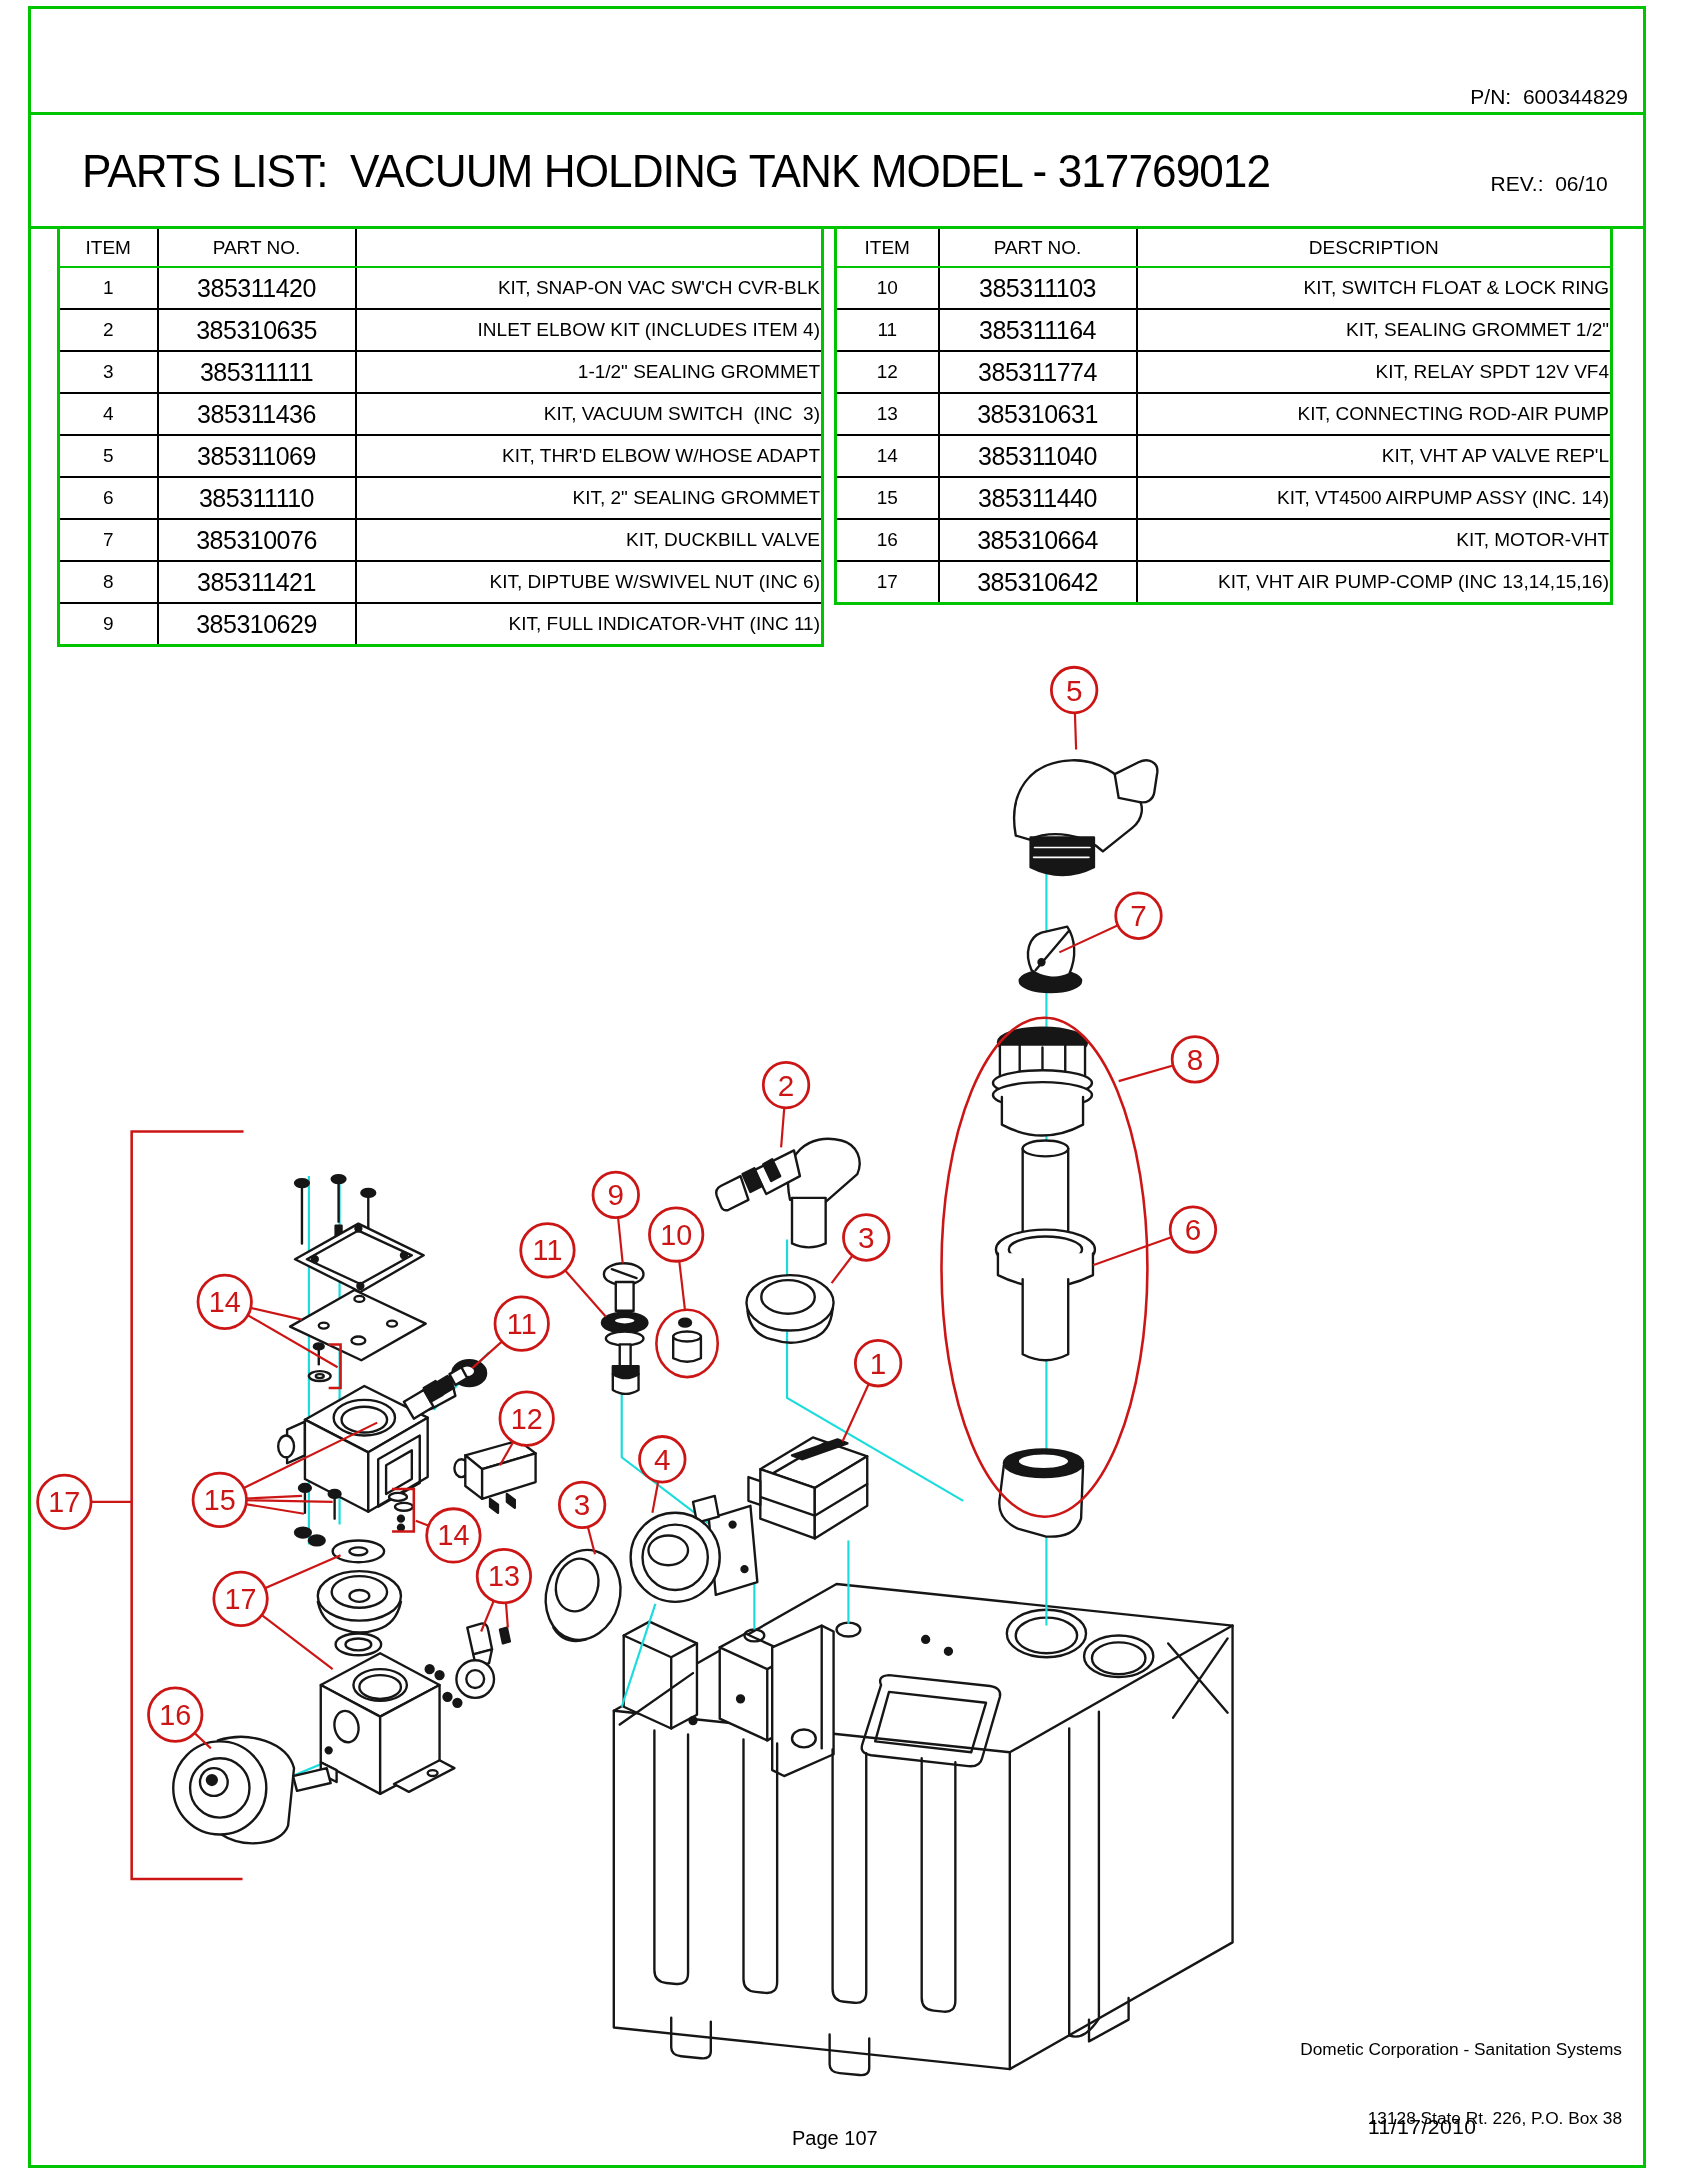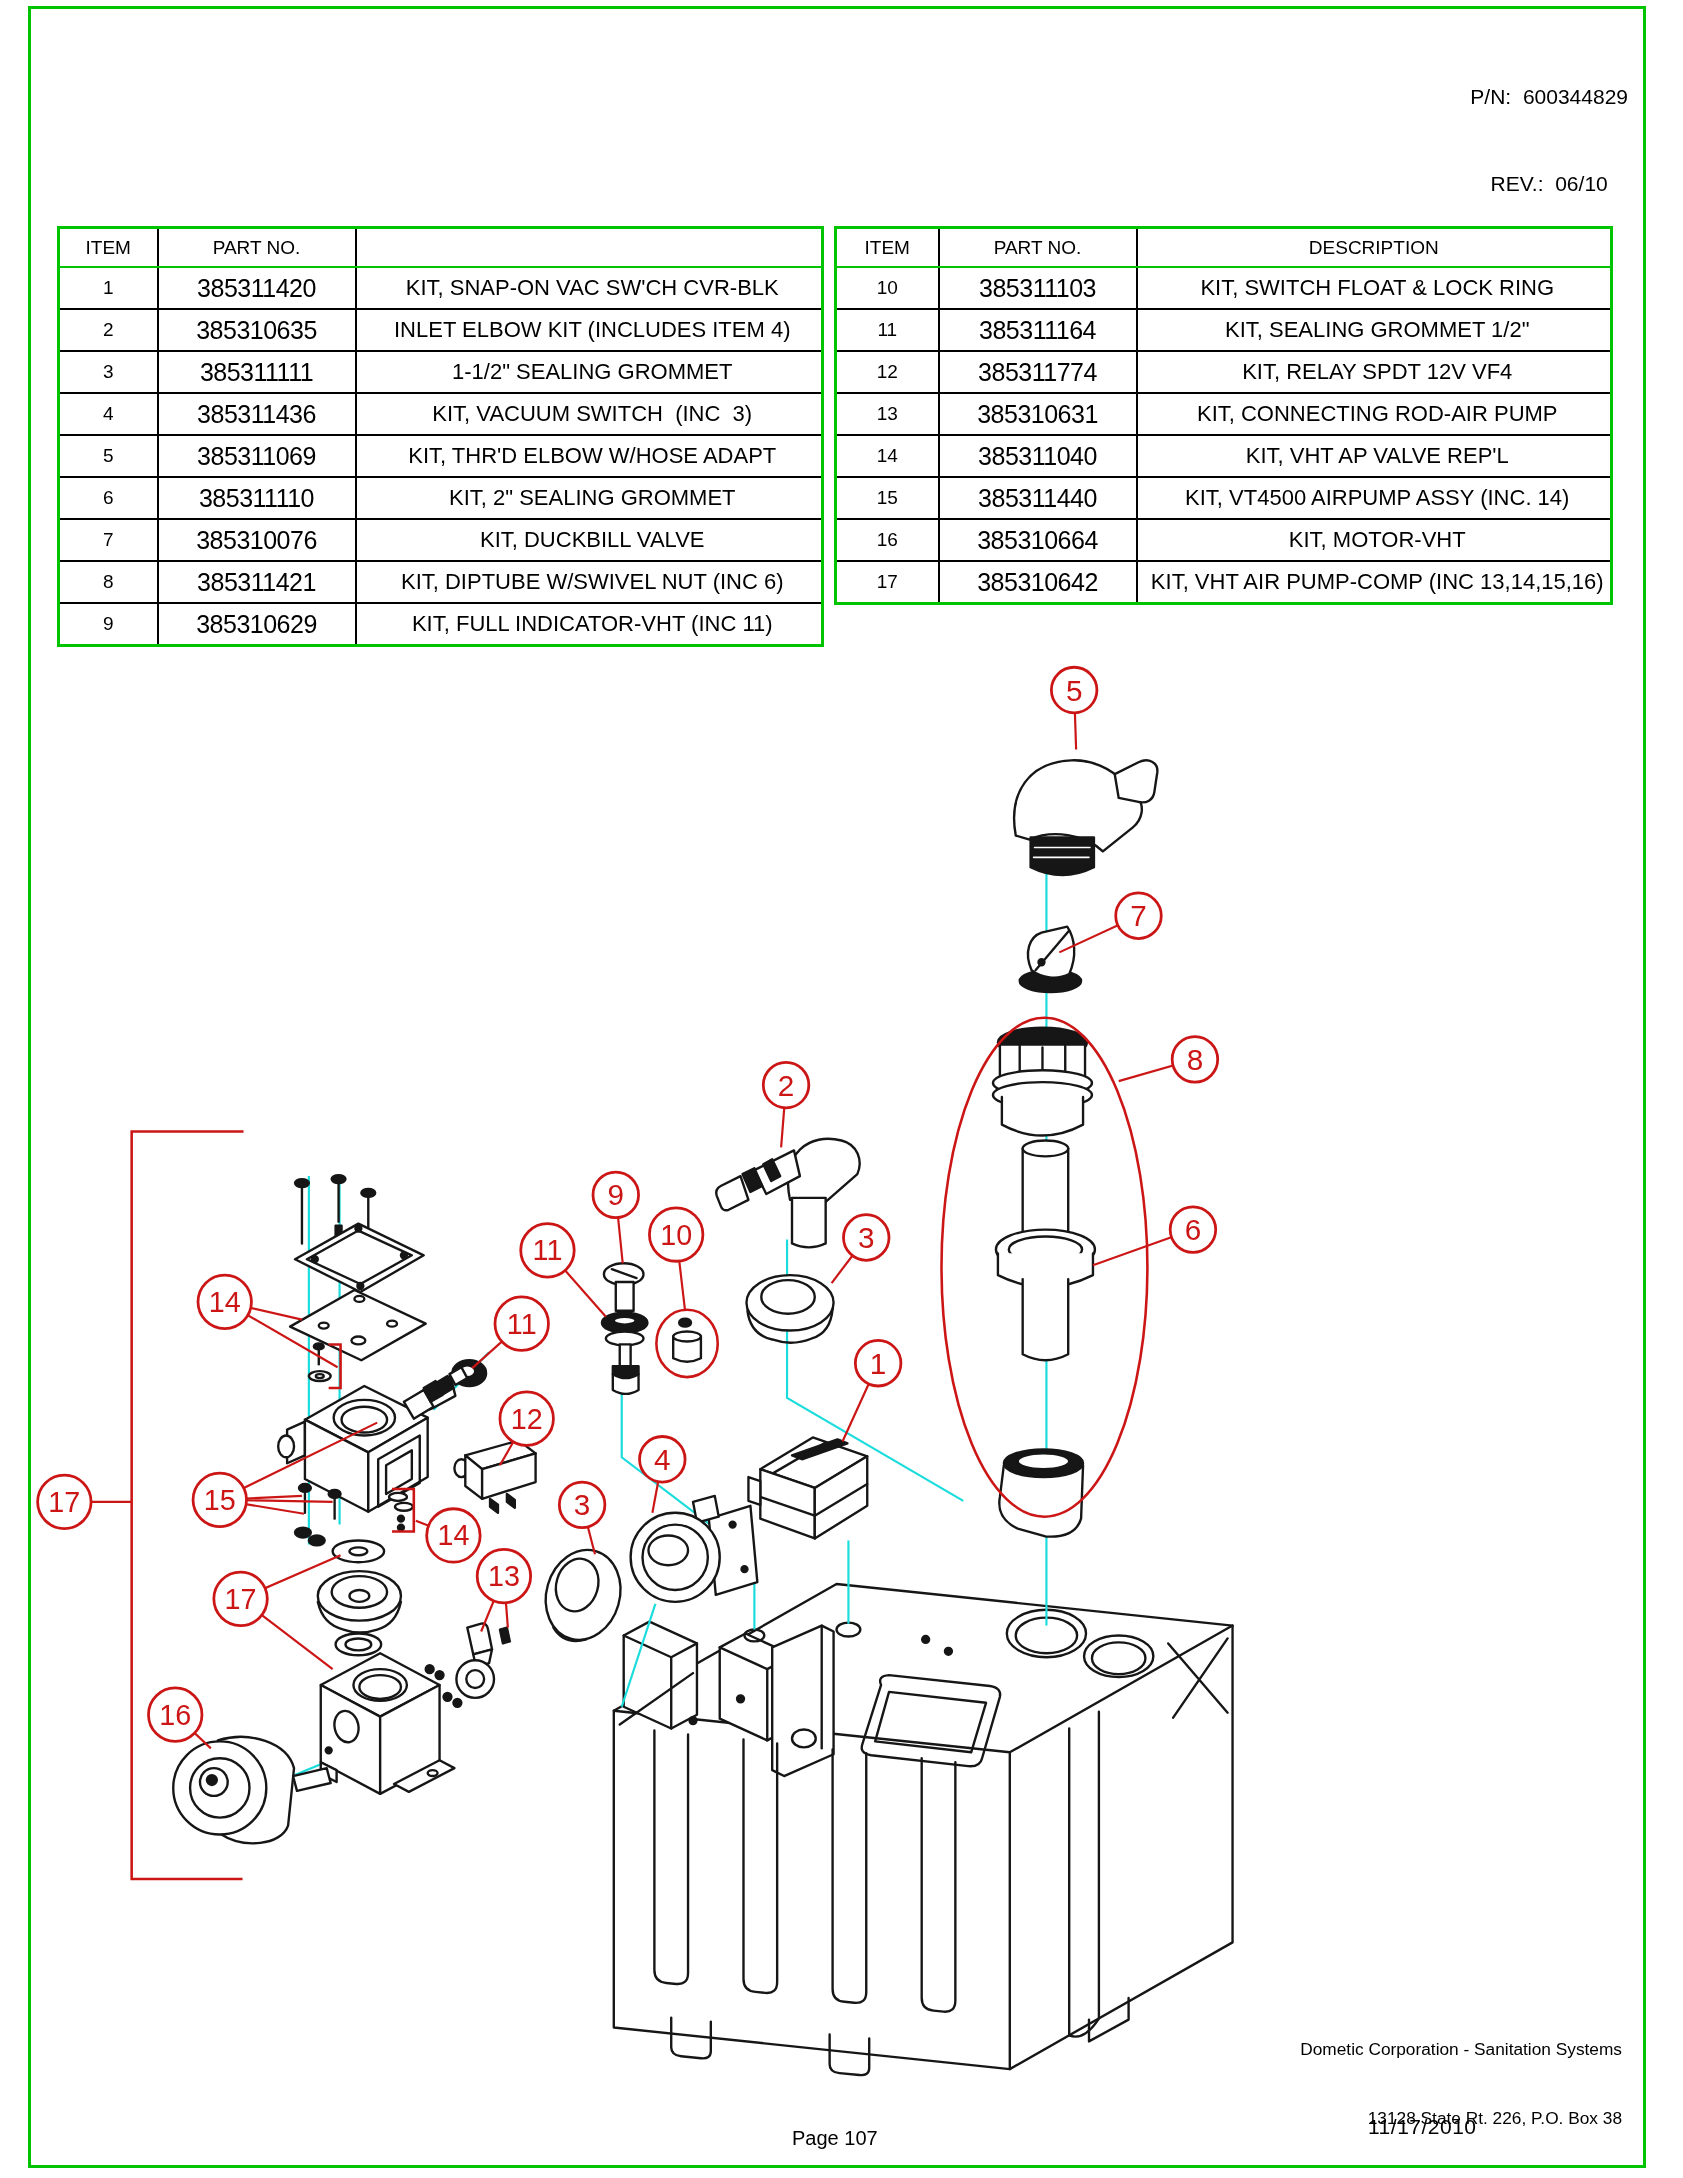--- a/index.html
+++ b/index.html
@@ -15,21 +15,21 @@
              box-sizing:content-box;display:flex;align-items:center;}
   .title-text{margin-left:51px;font-size:46px;letter-spacing:-1px;white-space:pre;
               transform:scaleX(.96);transform-origin:left center;}
   .ptable{top:226px;}
   .ptable table{border-collapse:collapse;table-layout:fixed;border:3px solid var(--green);}
   .ptable th{border:2px solid #000;border-bottom:2px solid var(--green);height:35px;
              font-size:19px;font-weight:normal;}
   .ptable td{border:2px solid #000;height:38px;overflow:hidden;}
   .c-item{text-align:center;font-size:19px;margin-left:32px;}
   .c-part{text-align:center;font-size:25px;letter-spacing:-0.5px;}
-  .c-desc{text-align:center;font-size:22px;padding-left:8px;white-space:pre;}
+  .c-desc{text-align:right;font-size:19px;padding-left:8px;white-space:pre;}
   .footer-co{right:61px;top:1992px;text-align:right;font-size:17.3px;line-height:23px;white-space:pre;}
   .date-stamp{left:1368px;top:2115px;font-size:21px;letter-spacing:0.5px;}
   .page-num{left:792px;top:2127px;font-size:20px;}
   svg.diagram{left:0;top:0;width:1683px;height:2178px;}
   
   .lw{stroke:var(--ink);stroke-width:2.4;fill:none;stroke-linejoin:round;stroke-linecap:round;}
   .wfill{fill:#fff;}
   .bfill{fill:var(--ink);}
   .whatch{stroke:#fff;stroke-width:1.6;fill:none;}
   .cyan-line{stroke:var(--cyan);stroke-width:2.2;fill:none;}
@@ -43,20 +43,23 @@
 
 <div class="page">
 
   <div class="abs page-border"></div>
 
   <div class="abs pn-block">
     <div><span>P/N:</span><span>  </span><span>600344829</span></div>
     <div><span>REV.:</span><span>  </span><span>06/10</span></div>
   </div>
 
+  <div class="abs title-box">
+    <div class="title-text">PARTS LIST:  VACUUM HOLDING TANK MODEL - 317769012</div>
+  </div>
 
   <div class="abs ptable" style="left:57px;">
       <table>
         <colgroup>
           <col style="width: 99px;">
           <col style="width: 198px;">
           <col style="width: 467px;">
         </colgroup>
         <thead>
           <tr>

